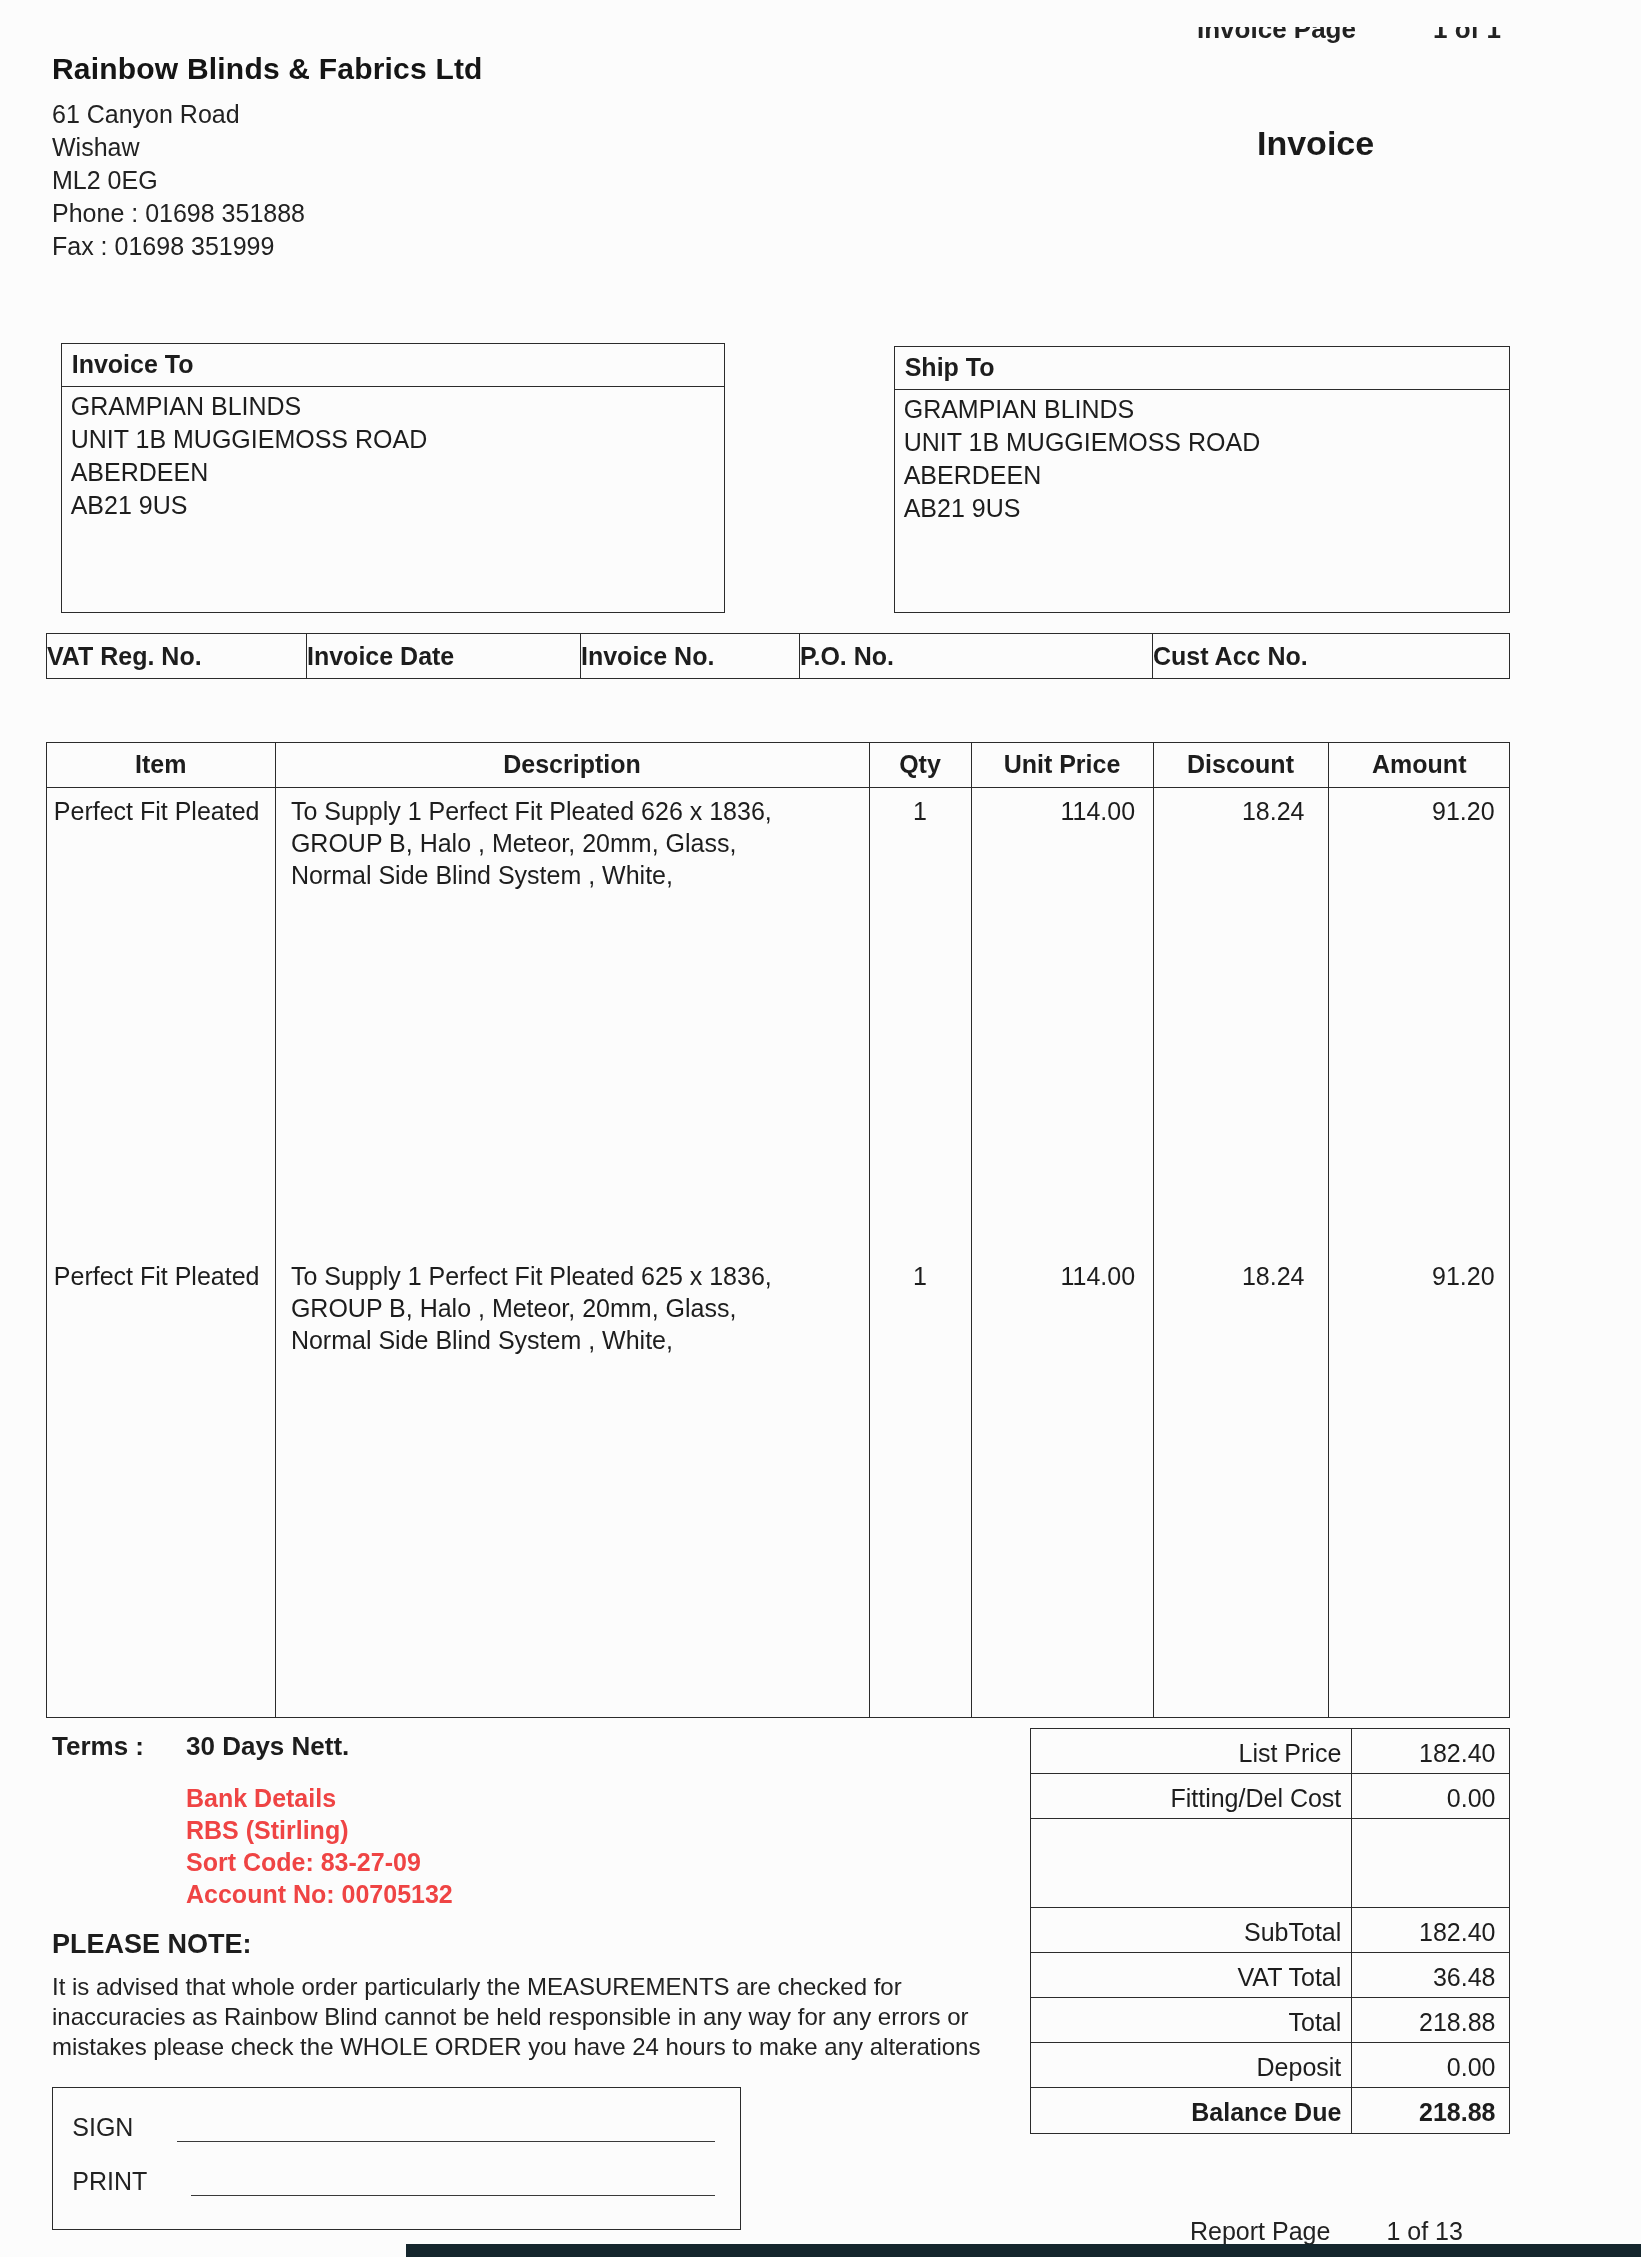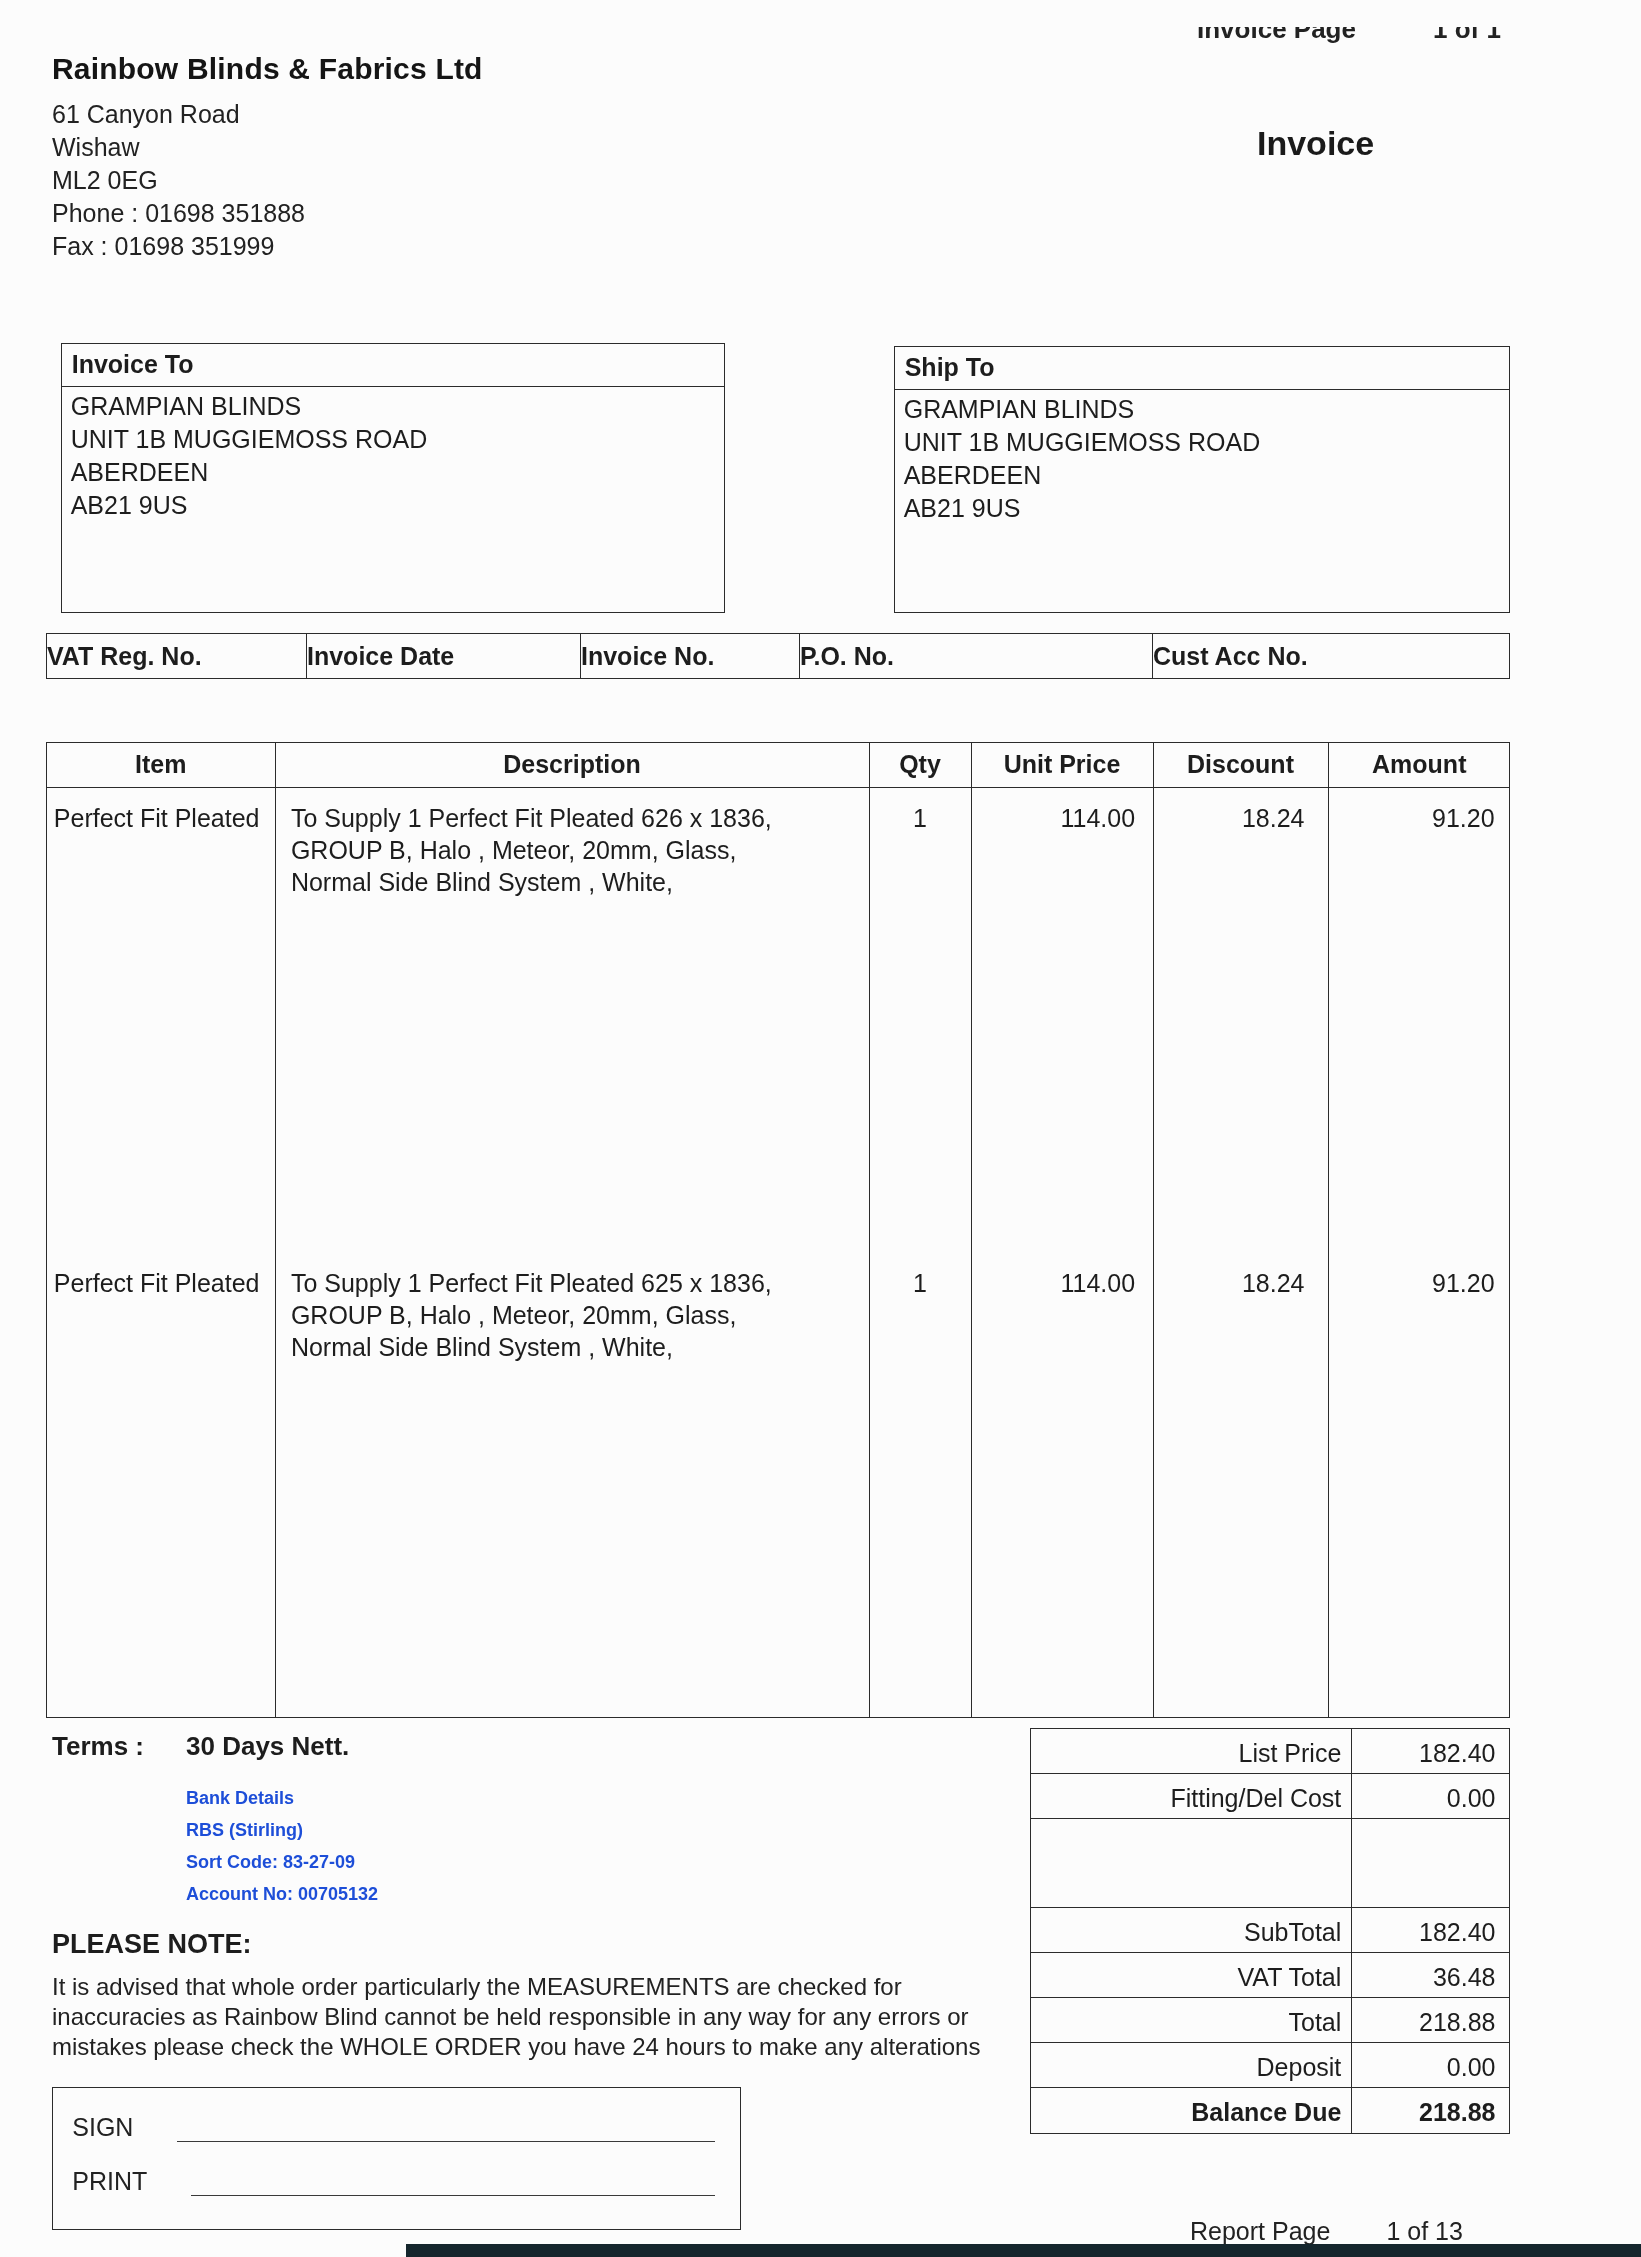--- a/index.html
+++ b/index.html
@@ -31,35 +31,35 @@
   .meta-table th, .meta-table td { border:1.9px solid #2b2b2b; text-align:left; font-size:25px; height:45px; vertical-align:middle; }
   .meta-table th { font-weight:bold; }
 
   
   .items-wrap { position:absolute; left:46px; top:742px; width:1464px; height:976px; border:1.9px solid #2b2b2b; }
   .items-table { width:100%; height:100%; border-collapse:collapse; table-layout:fixed; }
   .items-table th { border-right:1.9px solid #2b2b2b; border-bottom:1.9px solid #2b2b2b; font-size:25px; font-weight:bold; height:44px; text-align:center; vertical-align:middle; }
   .items-table th:last-child { border-right:none; }
   .items-table td { border-right:1.9px solid #2b2b2b; font-size:25px; vertical-align:top; }
   .items-table td:last-child { border-right:none; }
-  .item-row td { padding-top:14px; padding-bottom:27px; line-height:32px; }
+  .item-row td { padding-top:7px; padding-bottom:27px; line-height:32px; }
   .col-item   { padding-left:6.8px; padding-right:5.8px; }
   .col-desc   { padding-left:15.4px; padding-right:56px; }
   .col-qty    { text-align:center; }
   .col-price  { text-align:right; padding-right:17.4px; }
   .col-disc   { text-align:right; padding-right:23px; }
   .col-amt    { text-align:right; padding-right:15.4px; }
   .filler-row td { height:auto; }
 
   
   .terms-row { position:absolute; left:52px; top:1731px; display:flex; }
   .terms-label { font-size:26px; font-weight:bold; width:134px; }
   .terms-value { font-size:26px; font-weight:bold; }
   .bank-block { position:absolute; left:186px; top:1782px; }
-  .bank-line { font-size:18px; font-weight:bold; line-height:32px; color:#1d4ed8; }
+  .bank-line { font-size:25px; font-weight:bold; line-height:32px; color:#ef4444; }
   .please-note { position:absolute; left:52px; top:1929px; font-size:27px; font-weight:bold; }
   .note-body { position:absolute; left:52px; top:1972px; width:932px; font-size:24px; line-height:30px; white-space:pre-line; color:#222; }
 
   
   .totals-box { position:absolute; left:1030px; top:1728px; width:480px; height:406px; border:1.9px solid #2b2b2b; display:flex; flex-direction:column; }
   .t-row { display:flex; flex:0 0 auto; height:45px; border-bottom:1.9px solid #2b2b2b; }
   .t-row.last { border-bottom:none; }
   .t-label { width:321px; text-align:right; font-size:25px; padding:9.7px 9.7px 0 0; border-right:1.9px solid #2b2b2b; }
   .t-value { flex:1; text-align:right; font-size:25px; padding:9.7px 13.5px 0 0; }
   .t-spacer { flex:1 1 auto; display:flex; border-bottom:1.9px solid #2b2b2b; }

